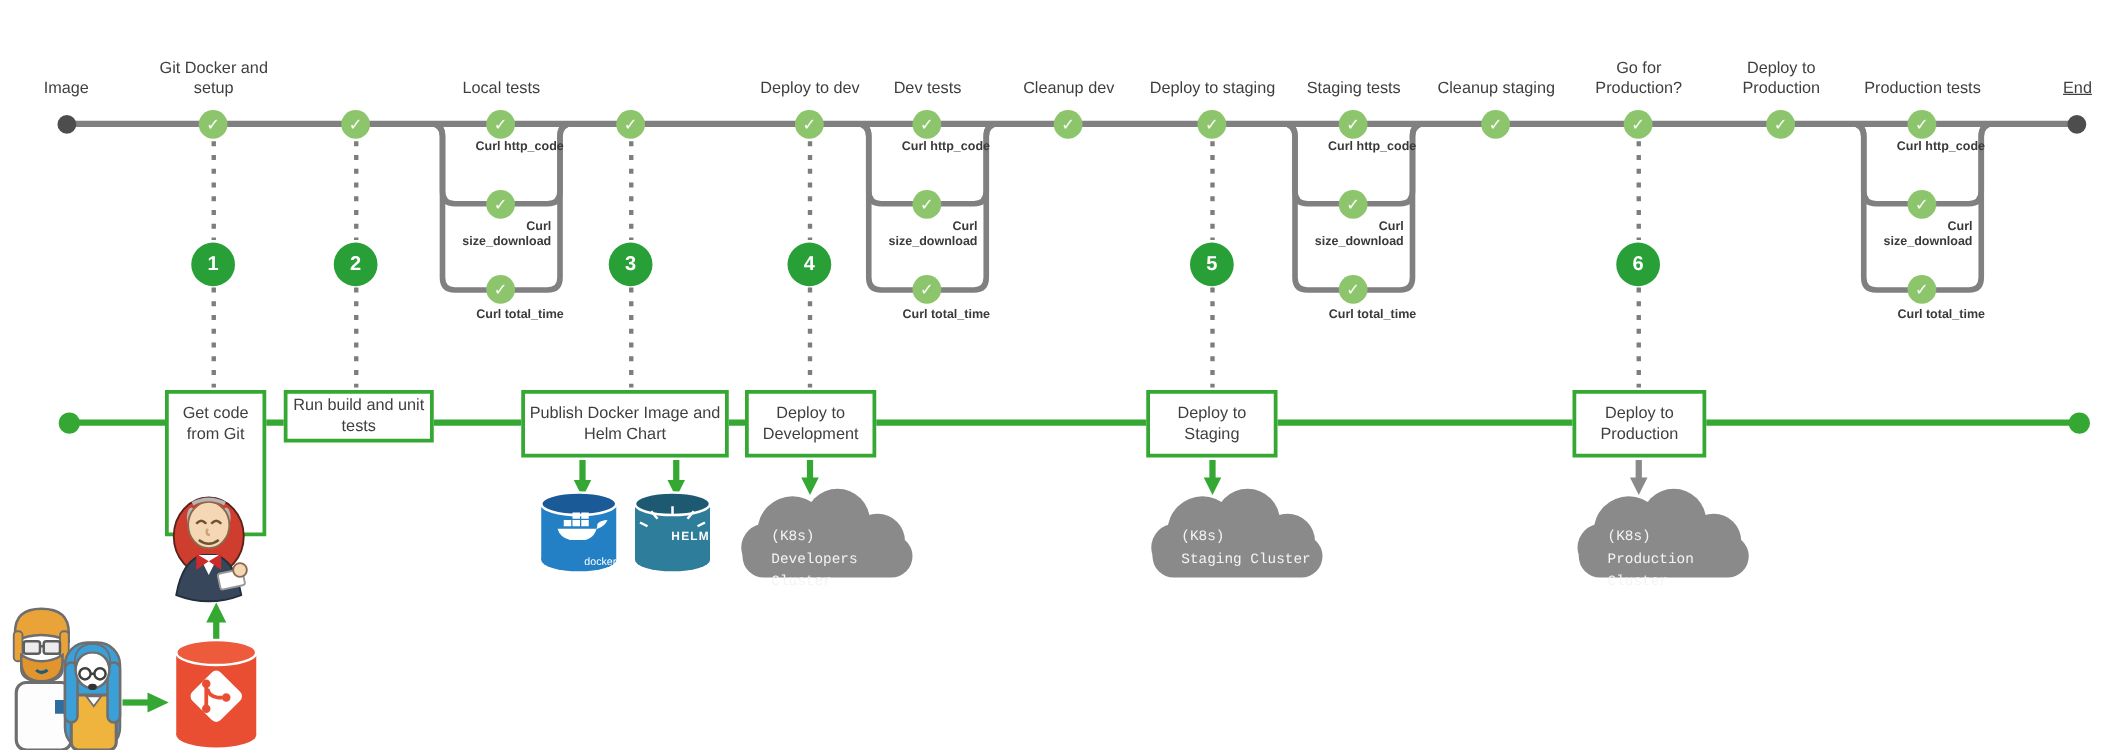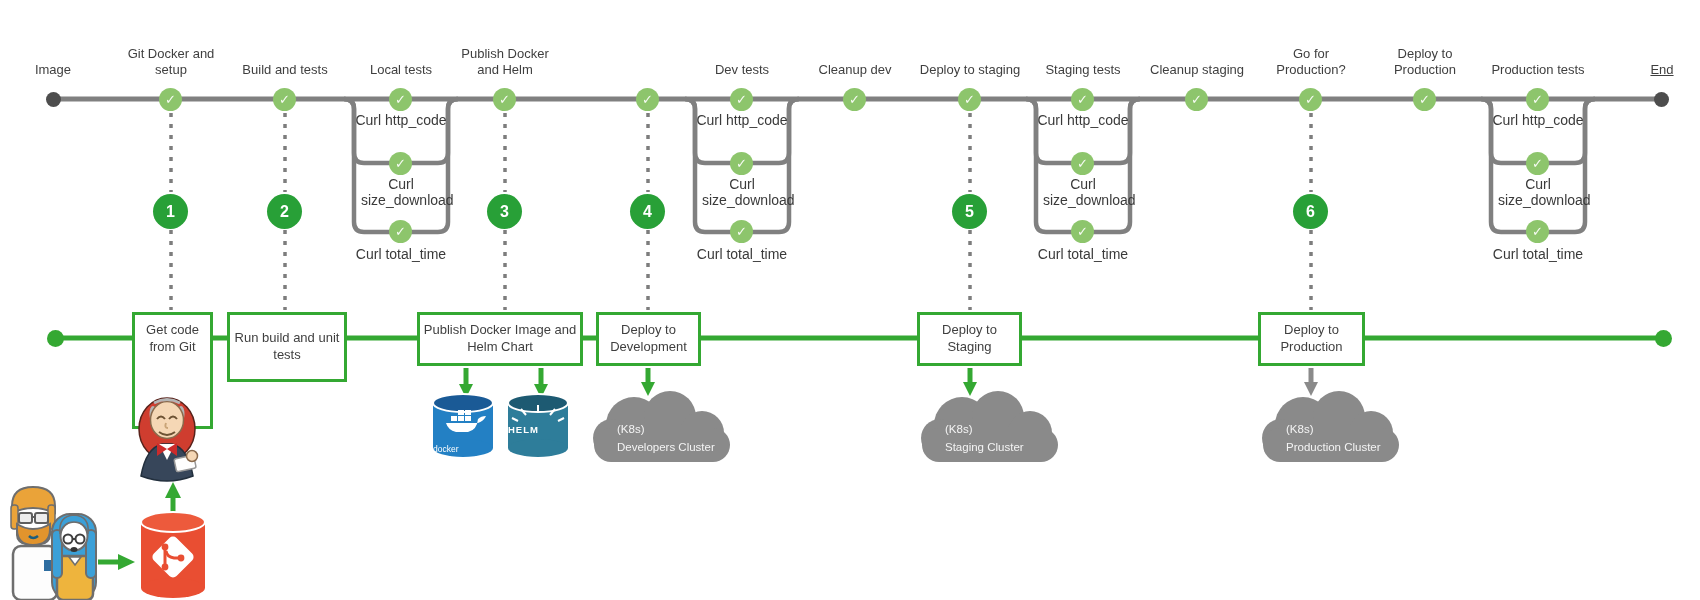--- a/index.html
+++ b/index.html
@@ -6,37 +6,37 @@
   #stage{position:relative;width:1700px;height:600px;background:#fff;overflow:hidden;
          font-family:"Liberation Sans","DejaVu Sans",sans-serif;color:#3f3f3f;}
   svg.layer{position:absolute;left:0;top:0;width:1700px;height:600px;}
   #svg-base{z-index:0;}
   .html-layer{position:absolute;left:0;top:0;width:1700px;height:600px;z-index:1;}
   #svg-art{z-index:2;}
   .txt-layer{position:absolute;left:0;top:0;width:1700px;height:600px;z-index:3;pointer-events:none;}
 
   .tl{position:absolute;top:38px;height:40px;display:flex;align-items:flex-end;justify-content:center;
       text-align:center;font-size:13px;line-height:1.22;color:#3f3f3f;}
-  .curl{position:absolute;text-align:center;font-size:14px;line-height:1.15;color:#3a3a3a;}
+  .curl{position:absolute;text-align:right;font-size:10px;line-height:1.15;color:#3a3a3a;font-weight:bold;}
 
   .chk{position:absolute;width:23px;height:23px;border-radius:50%;background:#8dc56c;
        display:flex;align-items:center;justify-content:center;color:rgba(255,255,255,.92);
        font-size:13px;font-weight:bold;z-index:2;}
   .num{position:absolute;width:35px;height:35px;border-radius:50%;background:#28a037;
        display:flex;align-items:center;justify-content:center;color:#fff;font-size:16px;font-weight:bold;}
   .dot-gray{position:absolute;width:15px;height:15px;border-radius:50%;background:#4d4d4d;}
   .dot-green{position:absolute;width:17px;height:17px;border-radius:50%;background:#34a832;}
 
   .pbox{position:absolute;background:#fff;border:3px solid #34a832;box-sizing:border-box;
         display:flex;align-items:center;justify-content:center;text-align:center;
         font-size:13px;line-height:1.3;color:#3f3f3f;z-index:1;}
   .pbox.tall{align-items:flex-start;padding-top:7px;}
 
-  .cloud-txt{position:absolute;font-size:11.5px;line-height:1.55;color:#f4f4f4;text-align:left;}
-  .cyl-txt{position:absolute;text-align:left;color:#fff;}
+  .cloud-txt{position:absolute;font-size:11.5px;line-height:1.55;color:#f4f4f4;text-align:left;font-family:Liberation Mono, monospace;}
+  .cyl-txt{position:absolute;text-align:right;color:#fff;}
 </style>
 </head>
 <body>
 
 <div id="stage">
 
   <svg class="layer" id="svg-base">
 
     <path d="M53,99 H1662" stroke="#808080" stroke-width="5" fill="none"></path>
 
@@ -71,23 +71,22 @@
 
   <div class="html-layer">
 
     <div class="dot-gray" style="left:46px;top:92px;"></div>
     <div class="dot-gray" style="left:1654px;top:92px;"></div>
     <div class="dot-green" style="left:47px;top:330px;"></div>
     <div class="dot-green" style="left:1655px;top:330px;"></div>
 
     <div class="tl" style="left:23px;width:60px;">Image</div>
     <div class="tl" style="left:125px;width:92px;">Git Docker and setup</div>
-    <div class="tl" style="left:230px;width:110px;">Build and tests</div>
     <div class="tl" style="left:356px;width:90px;">Local tests</div>
-    <div class="tl" style="left:450px;width:110px;">Publish Docker and Helm</div>
+    <div class="tl" style="left:593px;width:110px;">Deploy to dev</div>
     <div class="tl" style="left:702px;width:80px;">Dev tests</div>
     <div class="tl" style="left:800px;width:110px;">Cleanup dev</div>
     <div class="tl" style="left:905px;width:130px;">Deploy to staging</div>
     <div class="tl" style="left:1033px;width:100px;">Staging tests</div>
     <div class="tl" style="left:1137px;width:120px;text-align:right;">Cleanup staging</div>
     <div class="tl" style="left:1266px;width:90px;">Go for Production?</div>
     <div class="tl" style="left:1380px;width:90px;">Deploy to Production</div>
     <div class="tl" style="left:1483px;width:110px;">Production tests</div>
     <div class="tl" style="left:1637px;width:50px;text-decoration:underline;">End</div>
 
@@ -172,21 +171,21 @@
     <div class="num" style="left:153px;top:194px;">1</div>
     <div class="num" style="left:267px;top:194px;">2</div>
     <div class="num" style="left:487px;top:194px;">3</div>
     <div class="num" style="left:630px;top:194px;">4</div>
     <div class="num" style="left:952px;top:194px;">5</div>
     <div class="num" style="left:1293px;top:194px;">6</div>
 
     <div class="pbox tall" style="left:132px;top:312px;width:81px;height:117px;">
         <span>Get code from Git</span>
       </div>
-    <div class="pbox" style="left:227px;top:312px;width:120px;height:70px;">
+    <div class="pbox" style="left:227px;top:312px;width:120px;height:42px;">
         <span>Run build and unit tests</span>
       </div>
     <div class="pbox" style="left:417px;top:312px;width:166px;height:54px;">
         <span>Publish Docker Image and Helm Chart</span>
       </div>
     <div class="pbox" style="left:596px;top:312px;width:105px;height:54px;">
         <span>Deploy to Development</span>
       </div>
     <div class="pbox" style="left:917px;top:312px;width:105px;height:54px;">
         <span>Deploy to Staging</span>

